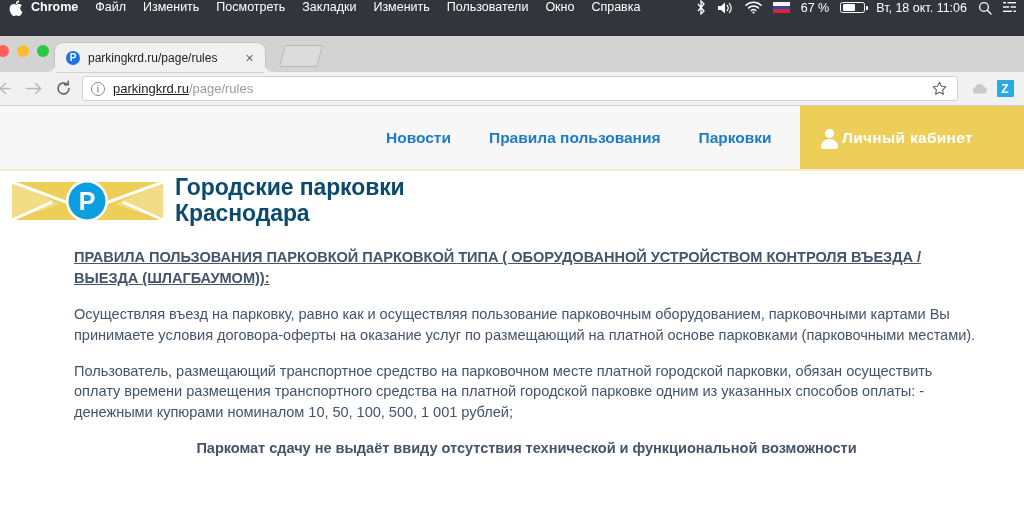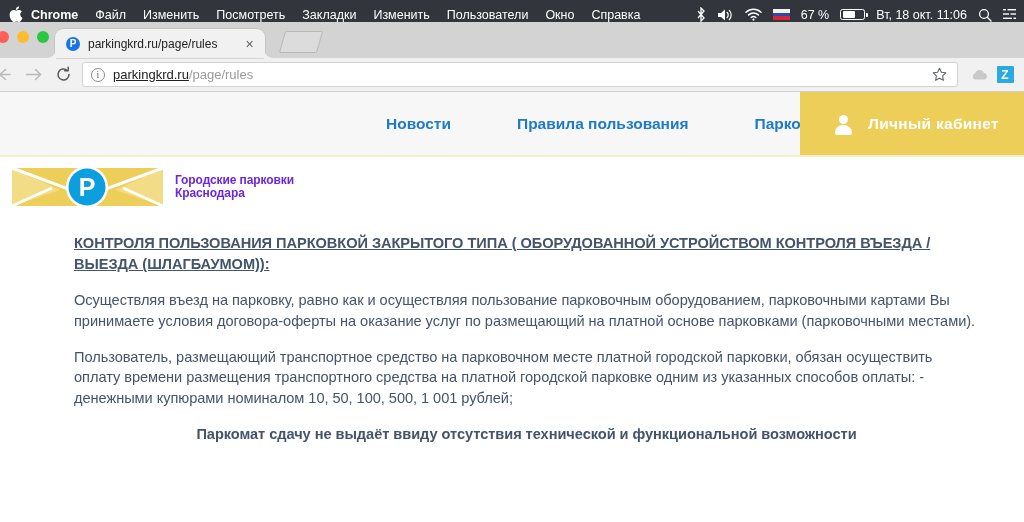--- a/index.html
+++ b/index.html
@@ -5,24 +5,24 @@
   * { box-sizing: border-box; margin: 0; padding: 0; }
   html, body {
     width: 1024px; height: 522px;
     overflow: hidden;
     font-family: "Liberation Sans", sans-serif;
     background: #ffffff;
   }
 
   
   .menubar {
-    height: 22px;
+    height: 36px;
     background: #32353c;
     display: flex;
-    align-items: flex-end;
+    align-items: flex-start;
     color: #ffffff;
     font-size: 12.5px;
     padding: 0 6px 0 8px;
     position: relative;
   }
   .apple-logo {
     width: 15px; height: 16px;
     margin-right: 8px;
     display: flex; align-items: center; justify-content: center;
     flex: 0 0 auto;
@@ -231,38 +231,38 @@
   .site-nav {
     height: 63px;
     background: #f7f7f7;
     display: flex;
     align-items: center;
     position: relative;
   }
   .nav-links {
     display: flex;
     align-items: center;
-    gap: 66px;
+    gap: 38px;
     margin-left: 386px;
   }
   .nav-link {
     color: #1e7bc4;
     font-size: 15.5px;
     font-weight: bold;
     white-space: nowrap;
   }
   .account-btn {
     position: absolute;
     right: 0; top: 0;
     width: 224px; height: 63px;
     background: #ecce58;
     display: flex;
     align-items: center;
-    gap: 15px;
-    padding-left: 34px;
+    gap: 3px;
+    padding-left: 20px;
   }
   .person-icon {
     width: 19px; height: 20px;
     position: relative;
     flex: 0 0 auto;
   }
   .person-icon .head {
     position: absolute;
     left: 5px; top: 1px;
     width: 9px; height: 9px;
@@ -295,23 +295,23 @@
   }
   .logo-mark {
     width: 155px; height: 42px;
     position: relative;
     margin-left: 10px;
     flex: 0 0 auto;
   }
   .logo-mark svg { display: block; }
   .logo-text {
     margin-left: 10px;
-    font-size: 12px;
-    font-weight: bold;
-    color: #6d28d9;
+    font-size: 23px;
+    font-weight: bold;
+    color: #0c4a6e;
     line-height: 1.12;
     letter-spacing: -0.1px;
   }
 
   
   .content {
     padding: 16px 0 0 74px;
     background: #ffffff;
   }
   .doc-heading {
@@ -491,18 +491,18 @@
         <text x="77" y="21" fill="#ffffff" font-family="Liberation Sans, sans-serif" font-size="25" font-weight="bold" text-anchor="middle" dominant-baseline="central">Р</text>
       </svg>
     </span>
     <div class="logo-text">
       <div>Городские парковки</div>
       <div>Краснодара</div>
     </div>
   </div>
 
   <div class="content">
-    <div class="doc-heading">КОНТРОЛЯ ПОЛЬЗОВАНИЯ ПАРКОВКОЙ ЗАКРЫТОГО ТИПА ( ОБОРУДОВАННОЙ УСТРОЙСТВОМ КОНТРОЛЯ ВЪЕЗДА / ВЫЕЗДА (ШЛАГБАУМОМ)):</div>
+    <div class="doc-heading">ПРАВИЛА ПОЛЬЗОВАНИЯ ПАРКОВКОЙ ПАРКОВКОЙ ТИПА ( ОБОРУДОВАННОЙ УСТРОЙСТВОМ КОНТРОЛЯ ВЪЕЗДА / ВЫЕЗДА (ШЛАГБАУМОМ)):</div>
     <div class="doc-p tight">Осуществляя въезд на парковку, равно как и осуществляя пользование парковочным оборудованием, парковочными картами  Вы принимаете условия договора-оферты на оказание услуг по размещающий на платной основе парковками (парковочными местами).</div>
     <div class="doc-p tight">Пользователь, размещающий транспортное средство на парковочном месте платной городской парковки, обязан осуществить оплату времени размещения транспортного средства на платной городской парковке одним из указанных способов оплаты: - денежными купюрами номиналом 10, 50, 100, 500, 1 001 рублей;</div>
     <div class="doc-p bold">Паркомат сдачу не выдаёт ввиду отсутствия технической и функциональной возможности</div>
   </div>
 </div>
 
 </body></html>

